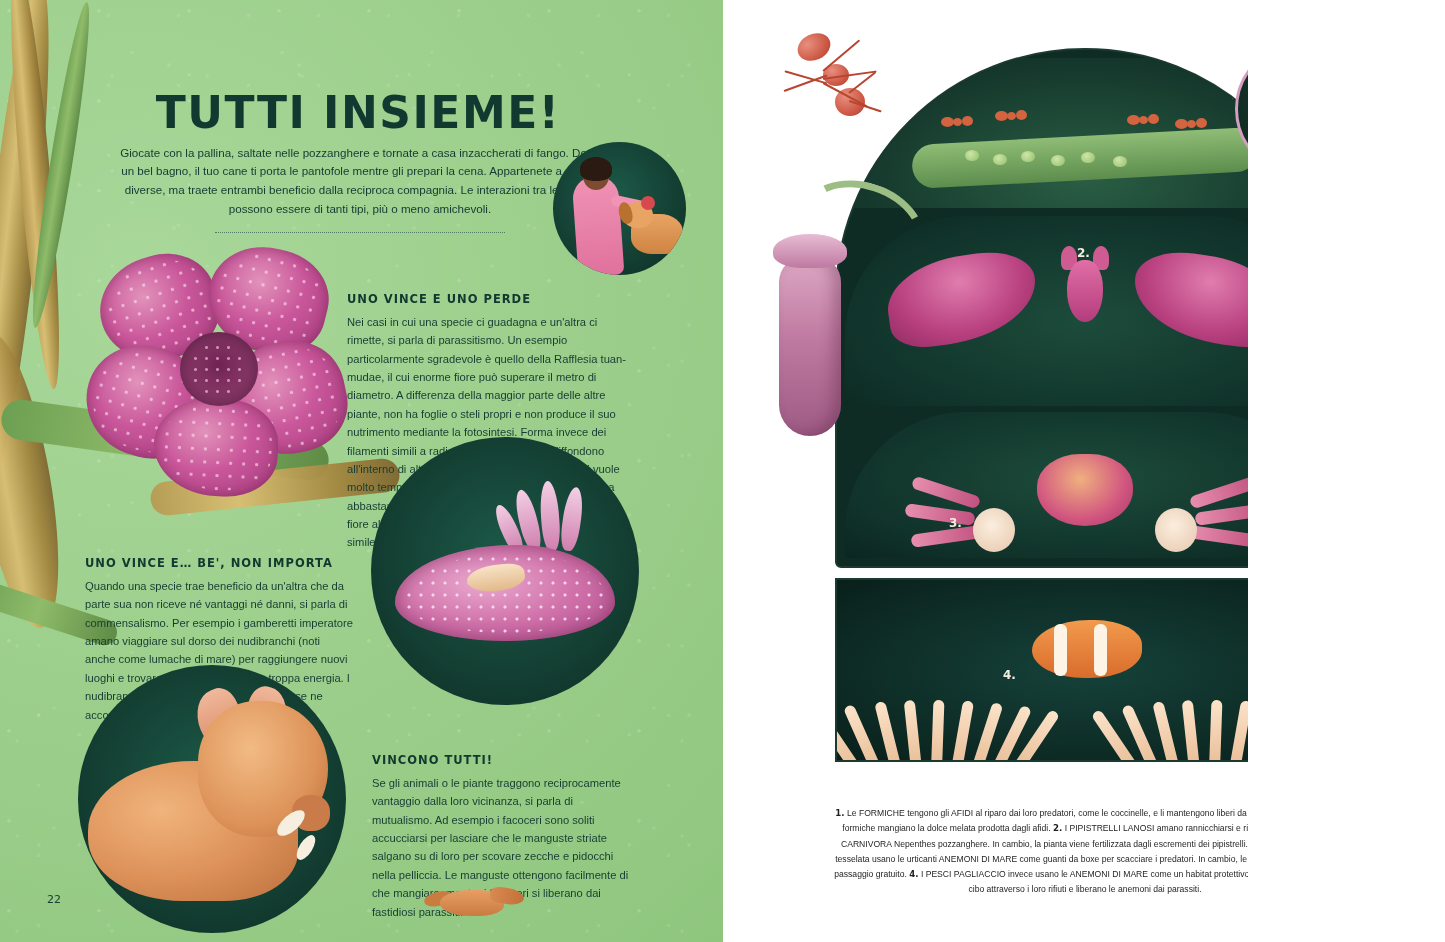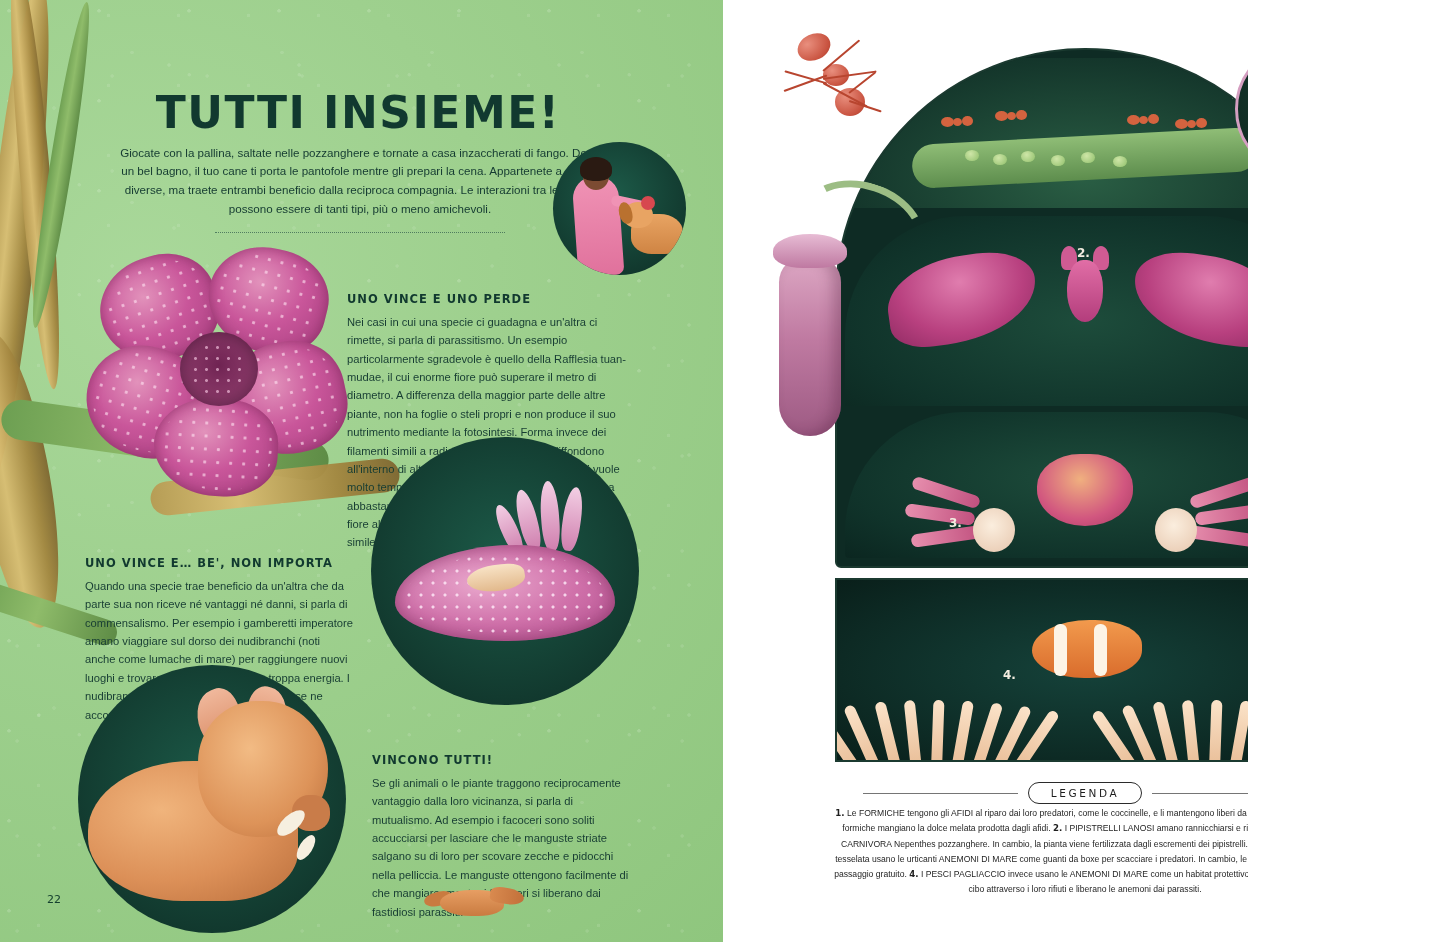--- a/index.html
+++ b/index.html
@@ -728,25 +728,20 @@
         <div class="tent" style="left:168px; transform:rotate(34deg);"></div>
       </div>
       <div class="clown">
         <div class="clown-body"></div>
         <div class="clown-stripe" style="left:22px;"></div>
         <div class="clown-stripe" style="left:62px;"></div>
       </div>
       <div class="panel-num" style="left:166px; top:88px;">4.</div>
     </div>
 
-    <div class="legend-rule">
-      <div class="line"></div>
-      <div class="legend-pill">LEGENDA</div>
-      <div class="line"></div>
-    </div>
 
     <div class="legend-text">
       <span class="num">1.</span>
       <span>Le FORMICHE tengono gli AFIDI al riparo dai loro predatori, come le coccinelle, e li mantengono liberi da parassiti. In cambio, le formiche mangiano la dolce melata prodotta dagli afidi.</span>
       <span class="num">2.</span>
       <span>I PIPISTRELLI LANOSI amano rannicchiarsi e riposare nella PIANTA CARNIVORA Nepenthes pozzanghere. In cambio, la pianta viene fertilizzata dagli escrementi dei pipistrelli.</span>
       <span class="num">3.</span>
       <span>I GRANCHI Lybia tesselata usano le urticanti ANEMONI DI MARE come guanti da boxe per scacciare i predatori. In cambio, le anemoni ottengono un passaggio gratuito.</span>
       <span class="num">4.</span>
       <span>I PESCI PAGLIACCIO invece usano le ANEMONI DI MARE come un habitat protettivo. In cambio, forniscono cibo attraverso i loro rifiuti e liberano le anemoni dai parassiti.</span>

